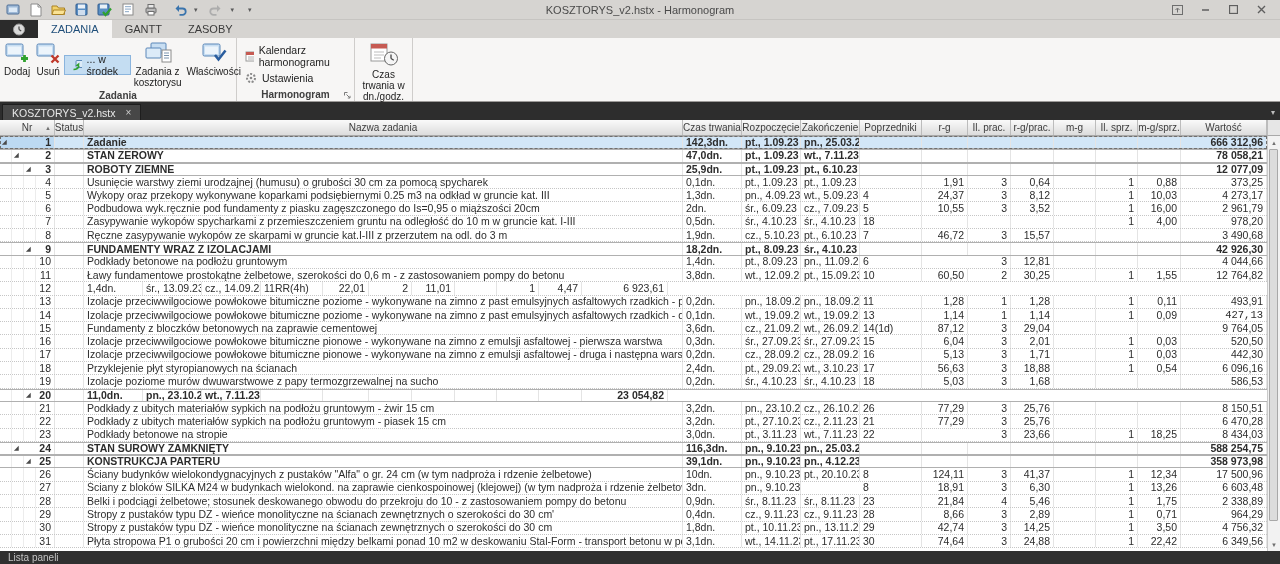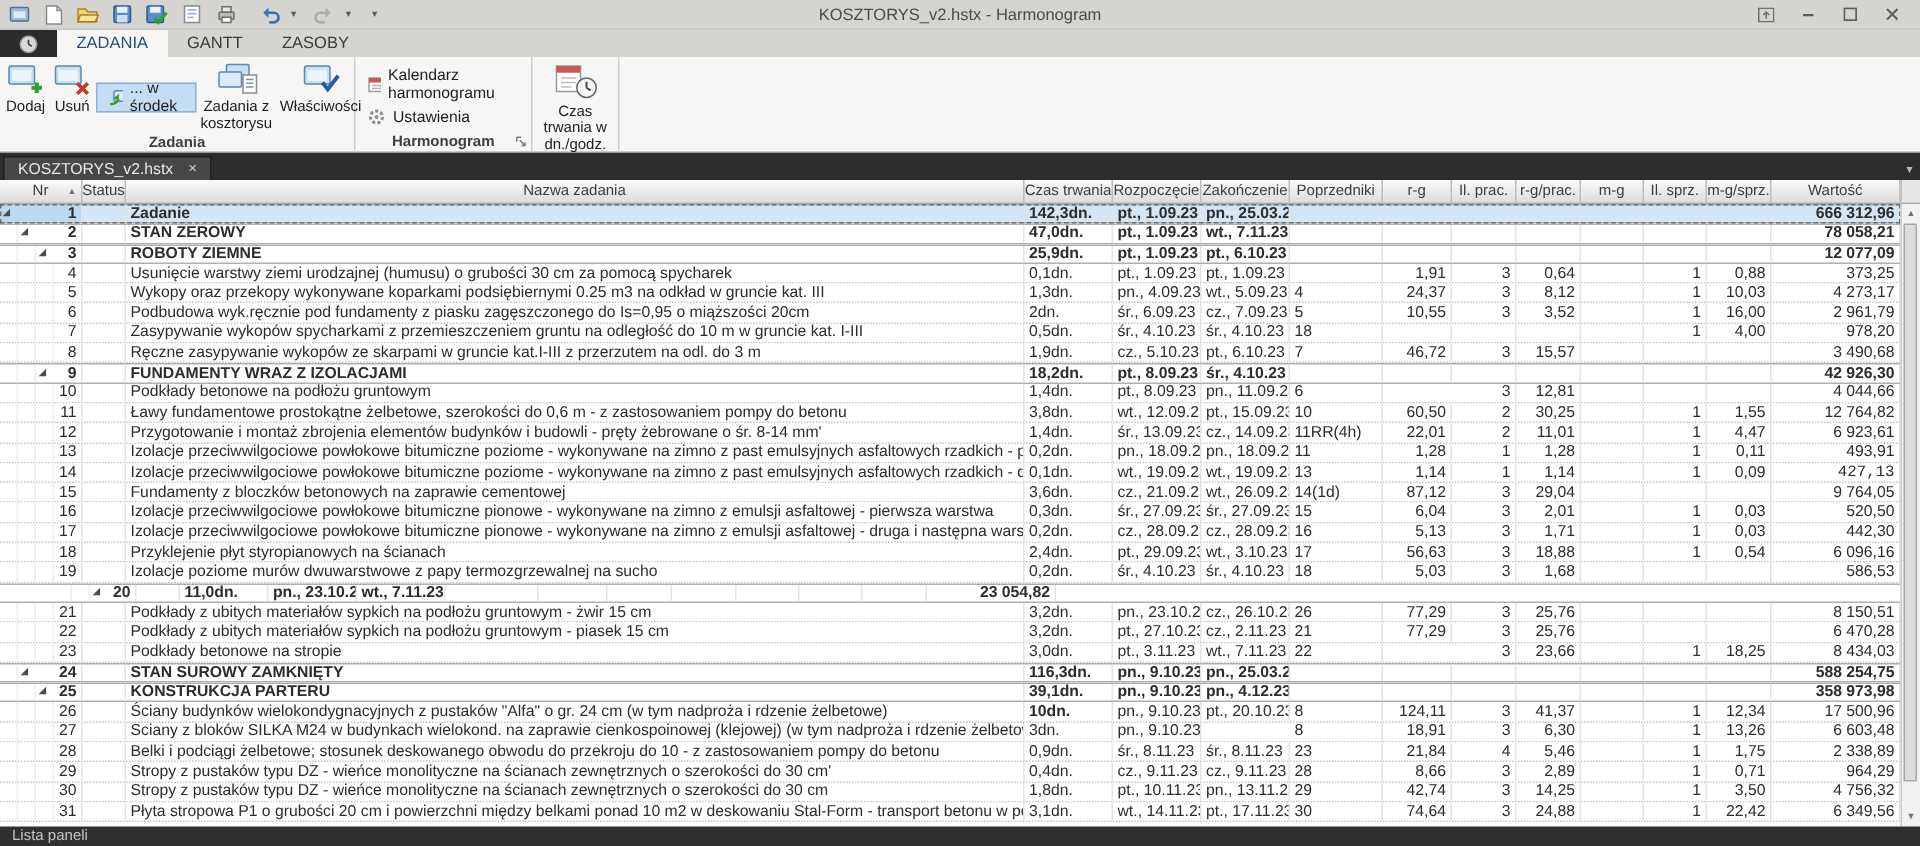--- a/index.html
+++ b/index.html
@@ -571,21 +571,20 @@
       <div class="cell ar ar" style="width: 86px;">12 764,82</div>
     </div>
     <div class="grow">
       <div class="cell ar nrcell" style="width: 55px;">
         <span class="indent"></span>
         <span class="indent"></span>
         <span class="indent"></span>
         <span class="num">12</span>
       </div>
       <div class="cell al" style="width: 29px;"></div>
-      <div class="cell al" style="width: 599px;">Przygotowanie i montaż zbrojenia elementów budynków i budowli - pręty żebrowane o śr. 8-14 mm'</div>
       <div class="cell al" style="width: 59px;">1,4dn.</div>
       <div class="cell al" style="width: 59px;">śr., 13.09.23</div>
       <div class="cell al" style="width: 59px;">cz., 14.09.23</div>
       <div class="cell al" style="width: 62px;">11RR(4h)</div>
       <div class="cell ar ar" style="width: 46px;">22,01</div>
       <div class="cell ar ar" style="width: 43px;">2</div>
       <div class="cell ar ar" style="width: 43px;">11,01</div>
       <div class="cell ar ar" style="width: 42px;"></div>
       <div class="cell ar ar" style="width: 42px;">1</div>
       <div class="cell ar ar" style="width: 43px;">4,47</div>
@@ -732,21 +731,21 @@
       <div class="cell al" style="width: 62px;">18</div>
       <div class="cell ar ar" style="width: 46px;">5,03</div>
       <div class="cell ar ar" style="width: 43px;">3</div>
       <div class="cell ar ar" style="width: 43px;">1,68</div>
       <div class="cell ar ar" style="width: 42px;"></div>
       <div class="cell ar ar" style="width: 42px;"></div>
       <div class="cell ar ar" style="width: 43px;"></div>
       <div class="cell ar ar" style="width: 86px;">586,53</div>
     </div>
     <div class="grow bold">
-      <div class="cell ar nrcell" style="width: 55px; margin-left: 36px;">
+      <div class="cell ar nrcell" style="width: 55px;">
         <span class="indent"></span>
         <span class="indent"></span>
         <span class="exp">◢</span>
         <span class="num">20</span>
       </div>
       <div class="cell al" style="width: 29px;"></div>
       <div class="cell al" style="width: 59px;">11,0dn.</div>
       <div class="cell al" style="width: 59px;">pn., 23.10.23</div>
       <div class="cell al" style="width: 59px;">wt., 7.11.23</div>
       <div class="cell al" style="width: 62px;"></div>
@@ -864,21 +863,21 @@
     </div>
     <div class="grow">
       <div class="cell ar nrcell" style="width: 55px;">
         <span class="indent"></span>
         <span class="indent"></span>
         <span class="indent"></span>
         <span class="num">26</span>
       </div>
       <div class="cell al" style="width: 29px;"></div>
       <div class="cell al" style="width: 599px;">Ściany budynków wielokondygnacyjnych z pustaków "Alfa" o gr. 24 cm (w tym nadproża i rdzenie żelbetowe)</div>
-      <div class="cell al" style="width: 59px; font-weight: bold;">10dn.</div>
+      <div class="cell al" style="width: 59px;">10dn.</div>
       <div class="cell al" style="width: 59px;">pn., 9.10.23</div>
       <div class="cell al" style="width: 59px;">pt., 20.10.23</div>
       <div class="cell al" style="width: 62px;">8</div>
       <div class="cell ar ar" style="width: 46px;">124,11</div>
       <div class="cell ar ar" style="width: 43px;">3</div>
       <div class="cell ar ar" style="width: 43px;">41,37</div>
       <div class="cell ar ar" style="width: 42px;"></div>
       <div class="cell ar ar" style="width: 42px;">1</div>
       <div class="cell ar ar" style="width: 43px;">12,34</div>
       <div class="cell ar ar" style="width: 86px;">17 500,96</div>

